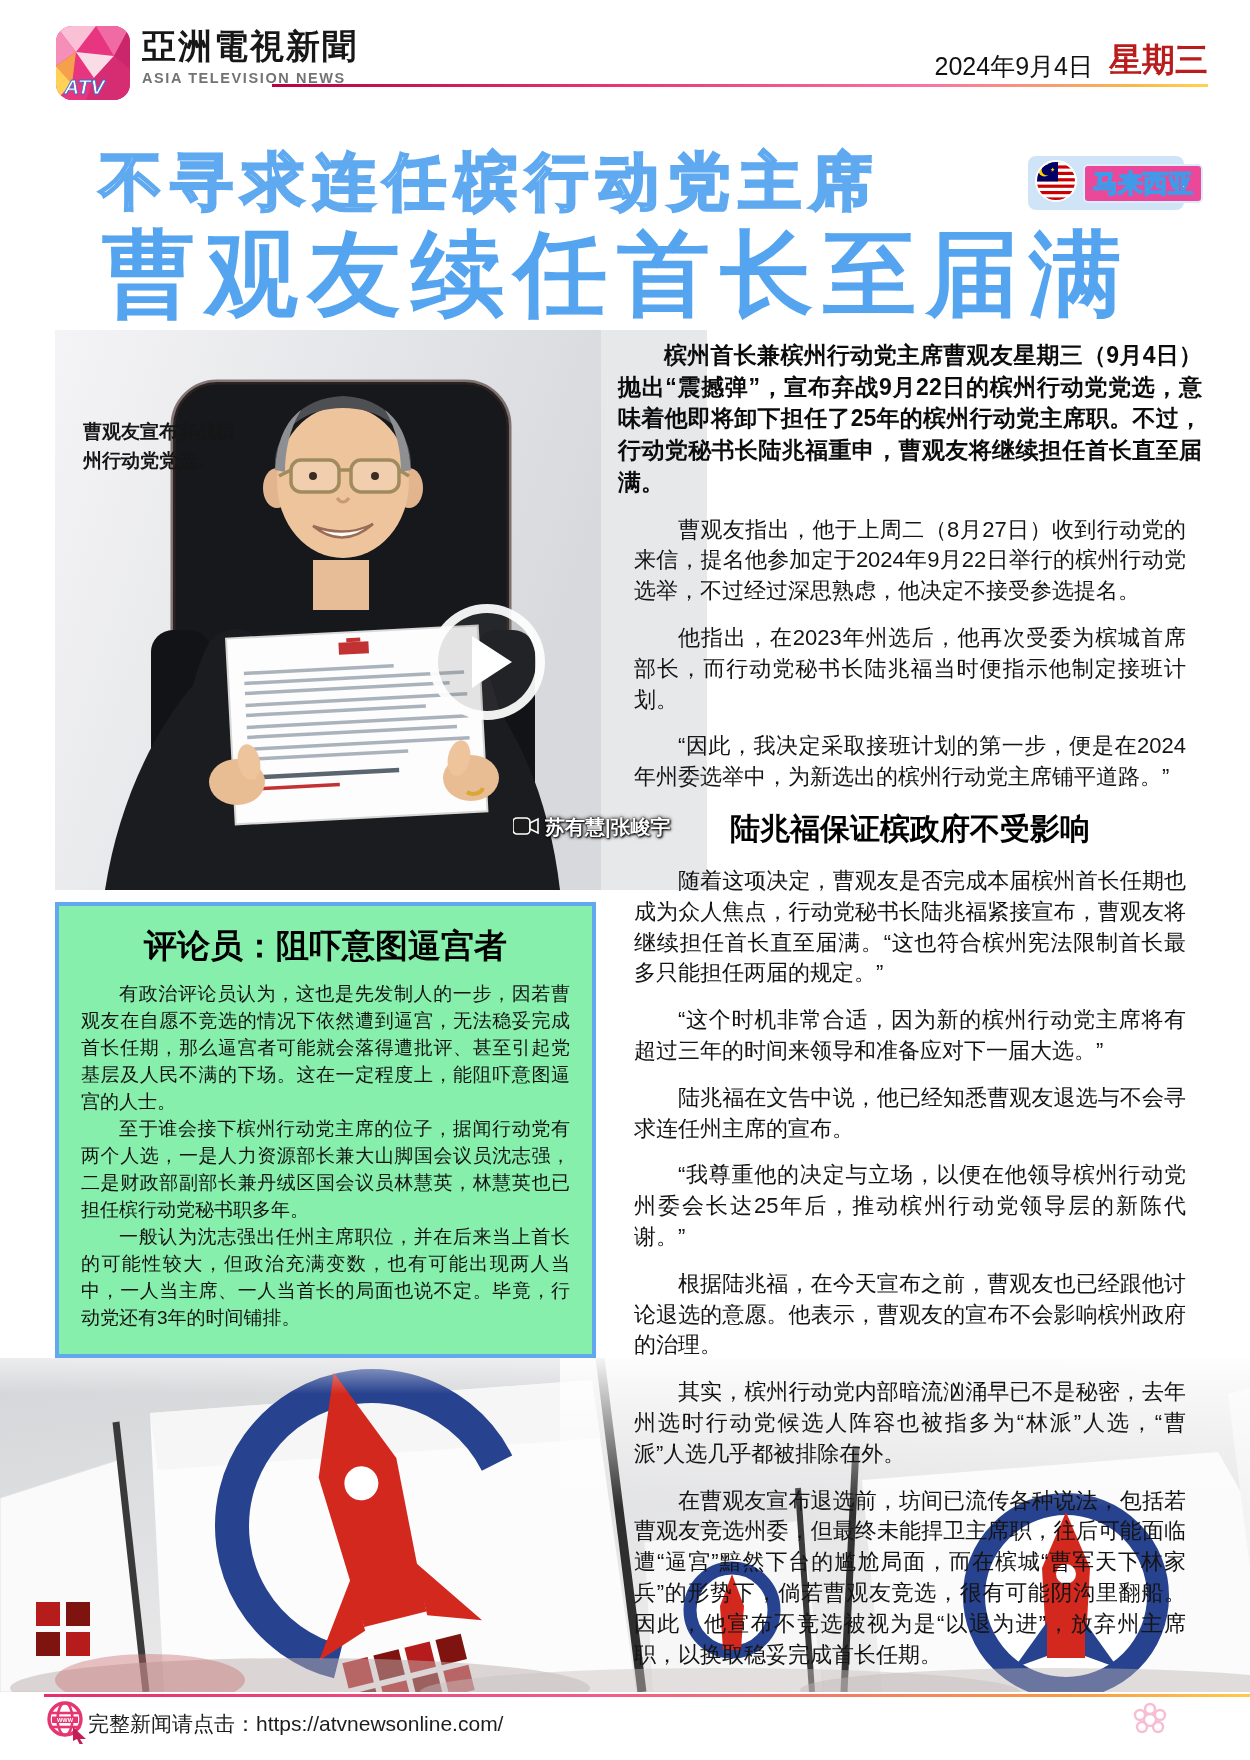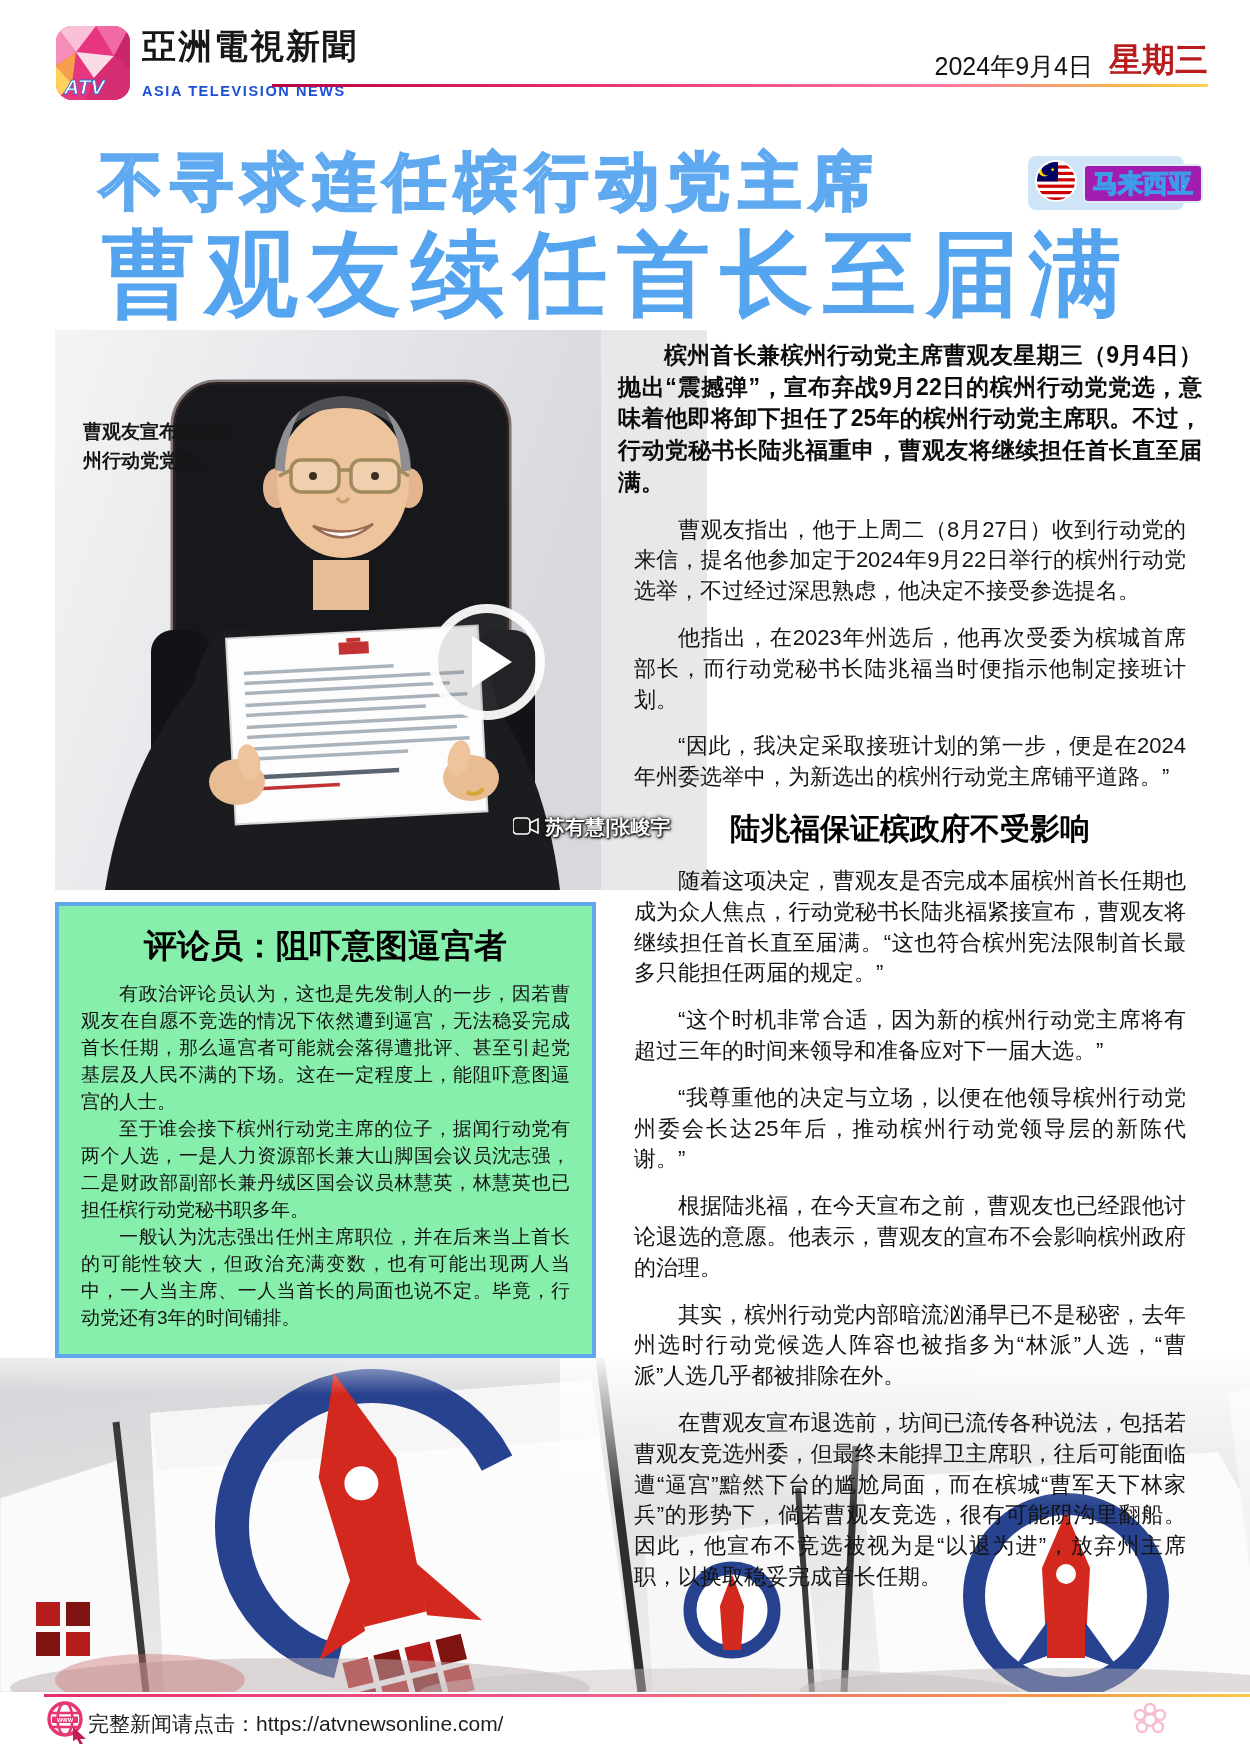--- a/index.html
+++ b/index.html
@@ -3,35 +3,35 @@
 <meta charset="utf-8">
 <style>
   html,body{margin:0;padding:0;background:#fff;}
   .page{position:relative;width:1250px;height:1760px;background:#ffffff;overflow:hidden;
         font-family:"Liberation Sans","DejaVu Sans",sans-serif;color:#111;}
 
   
   .logo-wrap{position:absolute;left:56px;top:26px;display:flex;align-items:flex-start;gap:12px;}
   .logo-texts{padding-top:2px;}
   .logo-cn{font-size:34px;font-weight:bold;color:#171717;letter-spacing:2px;line-height:1.1;}
-  .logo-en{font-size:14.5px;font-weight:bold;color:#1d4ed8;letter-spacing:1.6px;margin-top:18px;}
+  .logo-en{font-size:14.5px;font-weight:bold;color:#737373;letter-spacing:1.6px;margin-top:5px;}
   .header-rule{position:absolute;left:272px;top:84px;width:936px;height:3px;
                background:linear-gradient(90deg,#b80043,#e8336e 35%,#f973a5 70%,#f7b84d 92%,#ffd24d);}
   .date-wrap{position:absolute;right:42px;top:38px;display:flex;align-items:flex-end;gap:16px;}
   .date-txt{font-size:25px;color:#111;}
   .weekday-txt{font-size:33px;font-weight:bold;color:#b91c1c;}
 
   
   .kicker{position:absolute;left:100px;top:140px;font-size:62px;font-weight:bold;letter-spacing:9px;
           color:#ffffff;-webkit-text-stroke:2.6px #5fa9f0;text-shadow:0 0 1px #5fa9f0;white-space:nowrap;}
   .headline-main{position:absolute;left:102px;top:212px;font-size:93px;font-weight:bold;letter-spacing:10px;
           color:#55a4ef;white-space:nowrap;}
   .region-badge{position:absolute;left:1028px;top:156px;width:156px;height:54px;background:#cfe4f7;
           border-radius:8px;display:flex;align-items:center;padding:0 6px;box-sizing:border-box;gap:5px;}
-  .region-label{background:#a21caf;border:2px solid #dcecfa;border-radius:5px;padding:1px 8px;
+  .region-label{background:#ec4899;border:2px solid #dcecfa;border-radius:5px;padding:1px 8px;
           font-size:25px;font-weight:bold;color:#fff;-webkit-text-stroke:1.4px #3d9bea;
           text-shadow:0 0 1px #3d9bea;white-space:nowrap;}
 
   
   .news-photo{position:absolute;left:55px;top:330px;width:652px;height:560px;overflow:hidden;background:#e7e8ea;}
   .photo-caption{position:absolute;left:28px;top:88px;font-size:19px;line-height:1.5;color:#161616;font-weight:600;z-index:4;}
   .play-btn{position:absolute;left:374px;top:274px;width:116px;height:116px;border-radius:50%;
             border:9px solid rgba(255,255,255,0.93);background:rgba(110,110,110,0.18);box-sizing:border-box;z-index:4;cursor:pointer;}
   .play-tri{width:0;height:0;border-left:40px solid #fff;border-top:26px solid transparent;
             border-bottom:26px solid transparent;margin:23px 0 0 34px;}
@@ -233,20 +233,21 @@
   </div>
 
   <div class="article">
     <p class="lead">槟州首长兼槟州行动党主席曹观友星期三（9月4日）抛出“震撼弹”，宣布弃战9月22日的槟州行动党党选，意味着他即将卸下担任了25年的槟州行动党主席职。不过，行动党秘书长陆兆福重申，曹观友将继续担任首长直至届满。</p>
     <p class="para">曹观友指出，他于上周二（8月27日）收到行动党的来信，提名他参加定于2024年9月22日举行的槟州行动党选举，不过经过深思熟虑，他决定不接受参选提名。</p>
     <p class="para">他指出，在2023年州选后，他再次受委为槟城首席部长，而行动党秘书长陆兆福当时便指示他制定接班计划。</p>
     <p class="para">“因此，我决定采取接班计划的第一步，便是在2024年州委选举中，为新选出的槟州行动党主席铺平道路。”</p>
     <h2 class="subhead">陆兆福保证槟政府不受影响</h2>
     <p class="para">随着这项决定，曹观友是否完成本届槟州首长任期也成为众人焦点，行动党秘书长陆兆福紧接宣布，曹观友将继续担任首长直至届满。“这也符合槟州宪法限制首长最多只能担任两届的规定。”</p>
     <p class="para">“这个时机非常合适，因为新的槟州行动党主席将有超过三年的时间来领导和准备应对下一届大选。”</p>
+    <p class="para">陆兆福在文告中说，他已经知悉曹观友退选与不会寻求连任州主席的宣布。</p>
     <p class="para">“我尊重他的决定与立场，以便在他领导槟州行动党州委会长达25年后，推动槟州行动党领导层的新陈代谢。”</p>
     <p class="para">根据陆兆福，在今天宣布之前，曹观友也已经跟他讨论退选的意愿。他表示，曹观友的宣布不会影响槟州政府的治理。</p>
     <p class="para">其实，槟州行动党内部暗流汹涌早已不是秘密，去年州选时行动党候选人阵容也被指多为“林派”人选，“曹派”人选几乎都被排除在外。</p>
     <p class="para">在曹观友宣布退选前，坊间已流传各种说法，包括若曹观友竞选州委，但最终未能捍卫主席职，往后可能面临遭“逼宫”黯然下台的尴尬局面，而在槟城“曹军天下林家兵”的形势下，倘若曹观友竞选，很有可能阴沟里翻船。因此，他宣布不竞选被视为是“以退为进”，放弃州主席职，以换取稳妥完成首长任期。</p>
   </div>
 
   <div class="comment-box">
     <h2 class="box-title">评论员：阻吓意图逼宫者</h2>
     <p class="box-para">有政治评论员认为，这也是先发制人的一步，因若曹观友在自愿不竞选的情况下依然遭到逼宫，无法稳妥完成首长任期，那么逼宫者可能就会落得遭批评、甚至引起党基层及人民不满的下场。这在一定程度上，能阻吓意图逼宫的人士。</p>
     <p class="box-para">至于谁会接下槟州行动党主席的位子，据闻行动党有两个人选，一是人力资源部长兼大山脚国会议员沈志强，二是财政部副部长兼丹绒区国会议员林慧英，林慧英也已担任槟行动党秘书职多年。</p>

